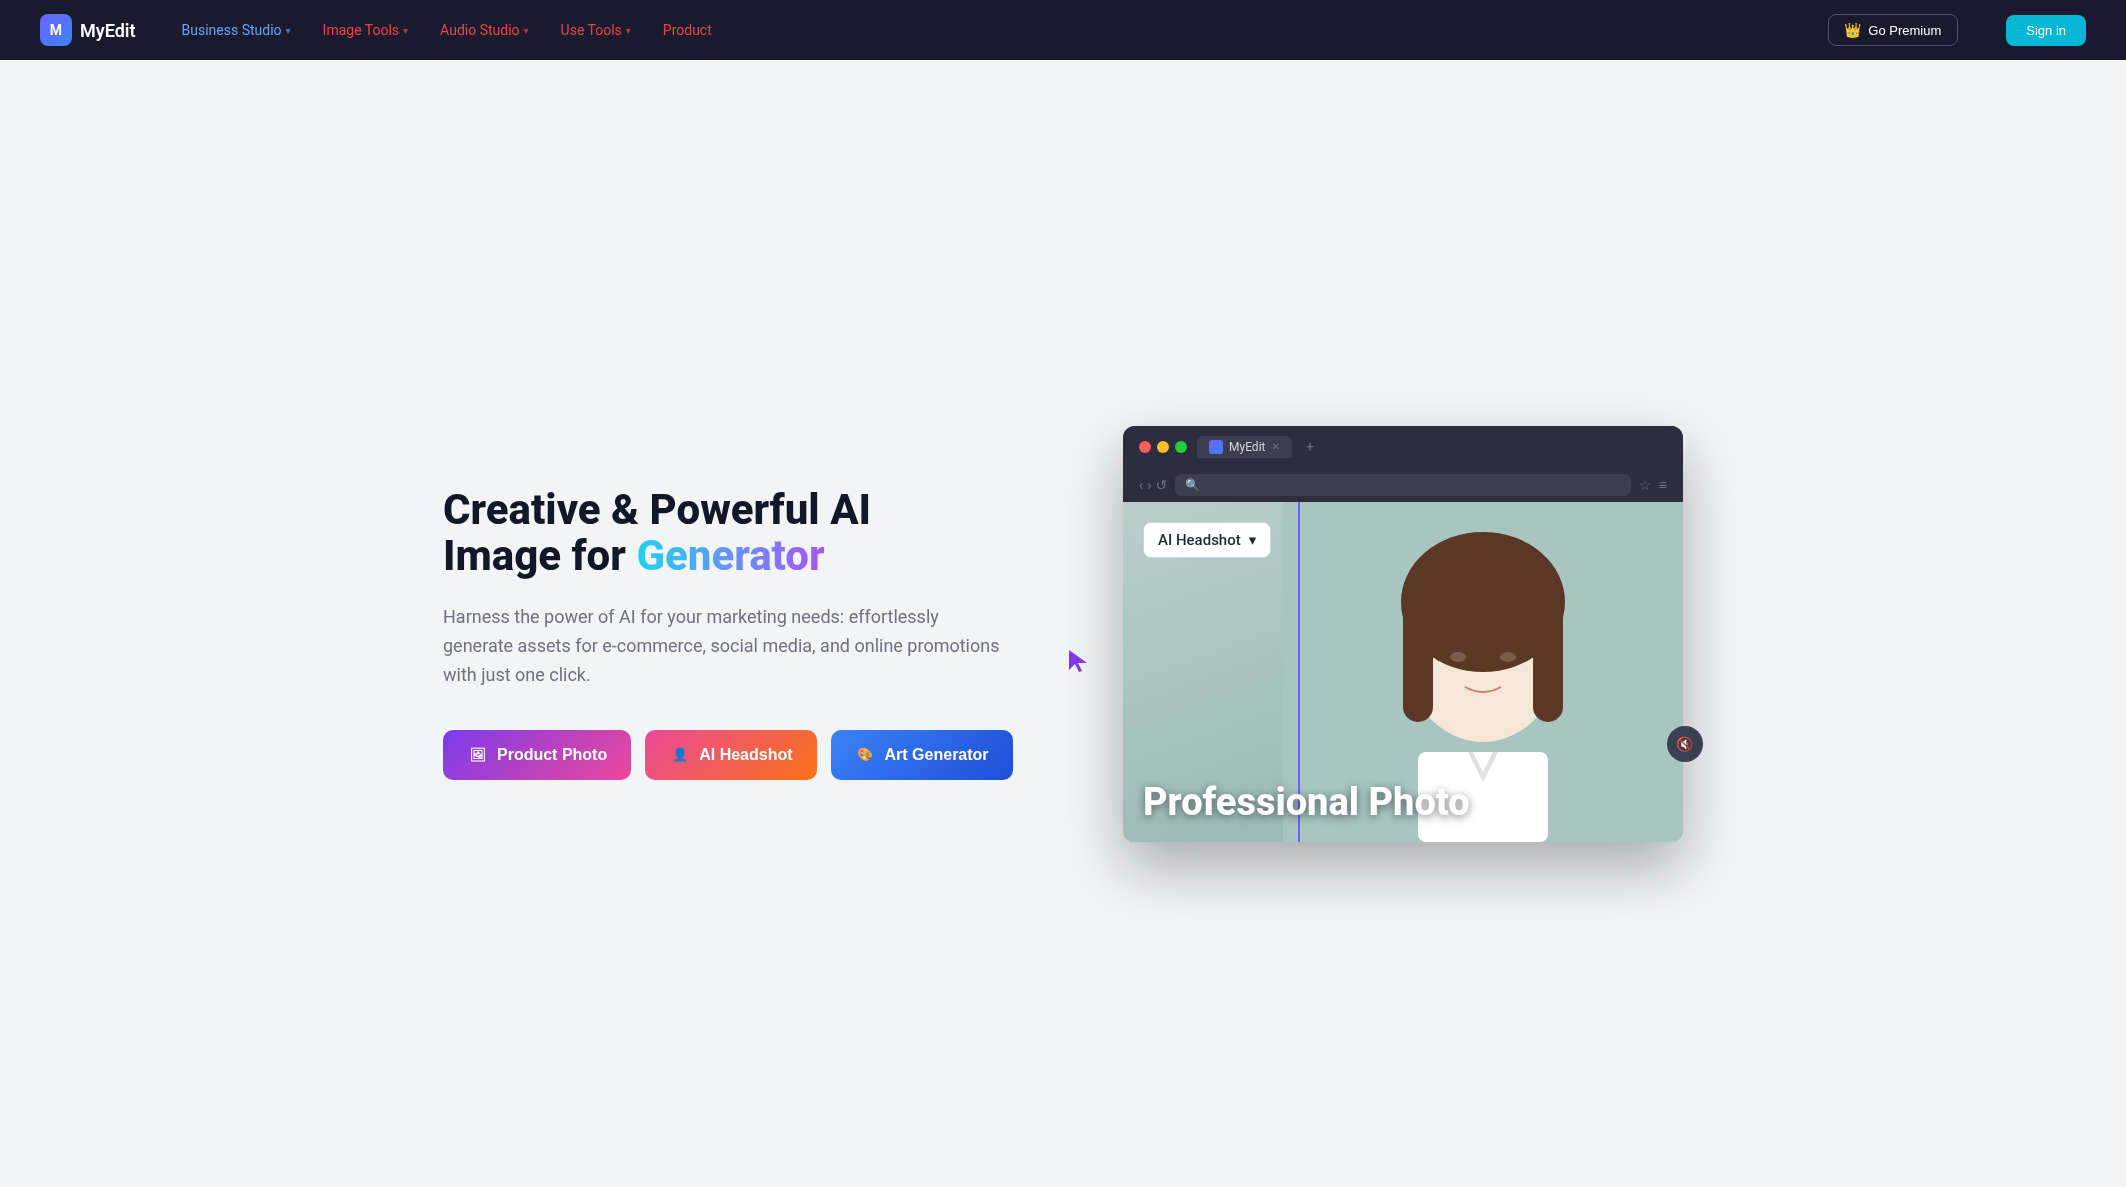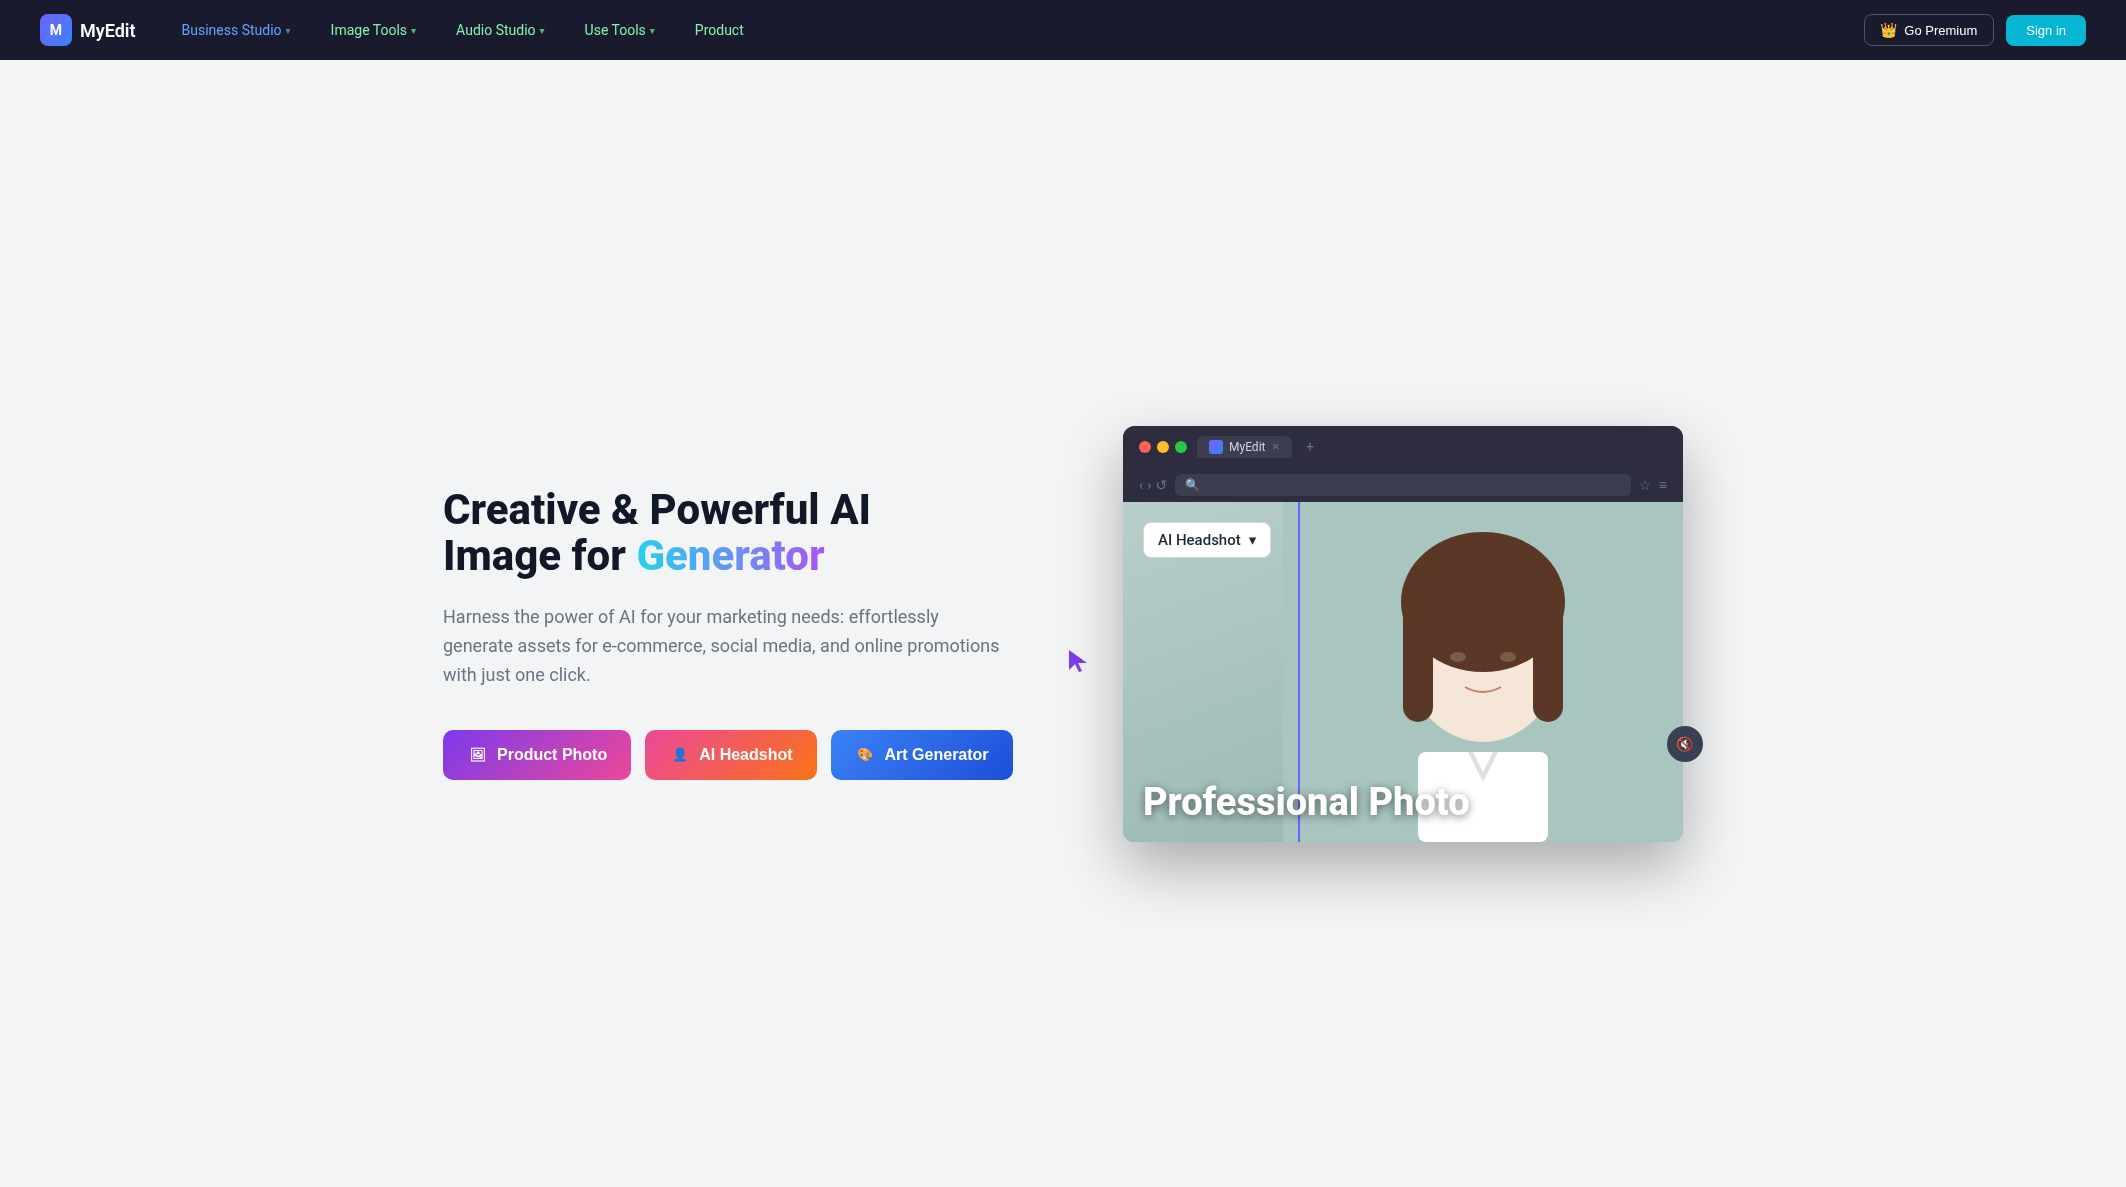--- a/index.html
+++ b/index.html
@@ -41,25 +41,25 @@
       font-size: 14px;
     }
     .logo-text {
       color: white;
       font-size: 18px;
       font-weight: 600;
     }
     .nav-links {
       display: flex;
       align-items: flex-end;
-      gap: 12px;
+      gap: 4px;
       flex: 1;
     }
     .nav-item {
-      color: #86efac;
+      color: #ef4444;
       font-size: 14px;
       padding: 8px 14px;
       border-radius: 6px;
       cursor: pointer;
       display: flex;
       align-items: center;
       gap: 4px;
       white-space: nowrap;
       text-decoration: none;
       transition: color 0.2s;
@@ -90,20 +90,21 @@
     .crown-icon { font-size: 14px; }
     .btn-signin {
       background: #06b6d4;
       color: white;
       border: none;
       padding: 8px 20px;
       border-radius: 8px;
       cursor: pointer;
       font-size: 13px;
       font-weight: 500;
+      margin-left: 36px;
     }
 
     
     .hero {
       display: flex;
       align-items: center;
       justify-content: space-between;
       padding: 80px 80px 60px 80px;
       max-width: 1400px;
       margin: 0 auto;

